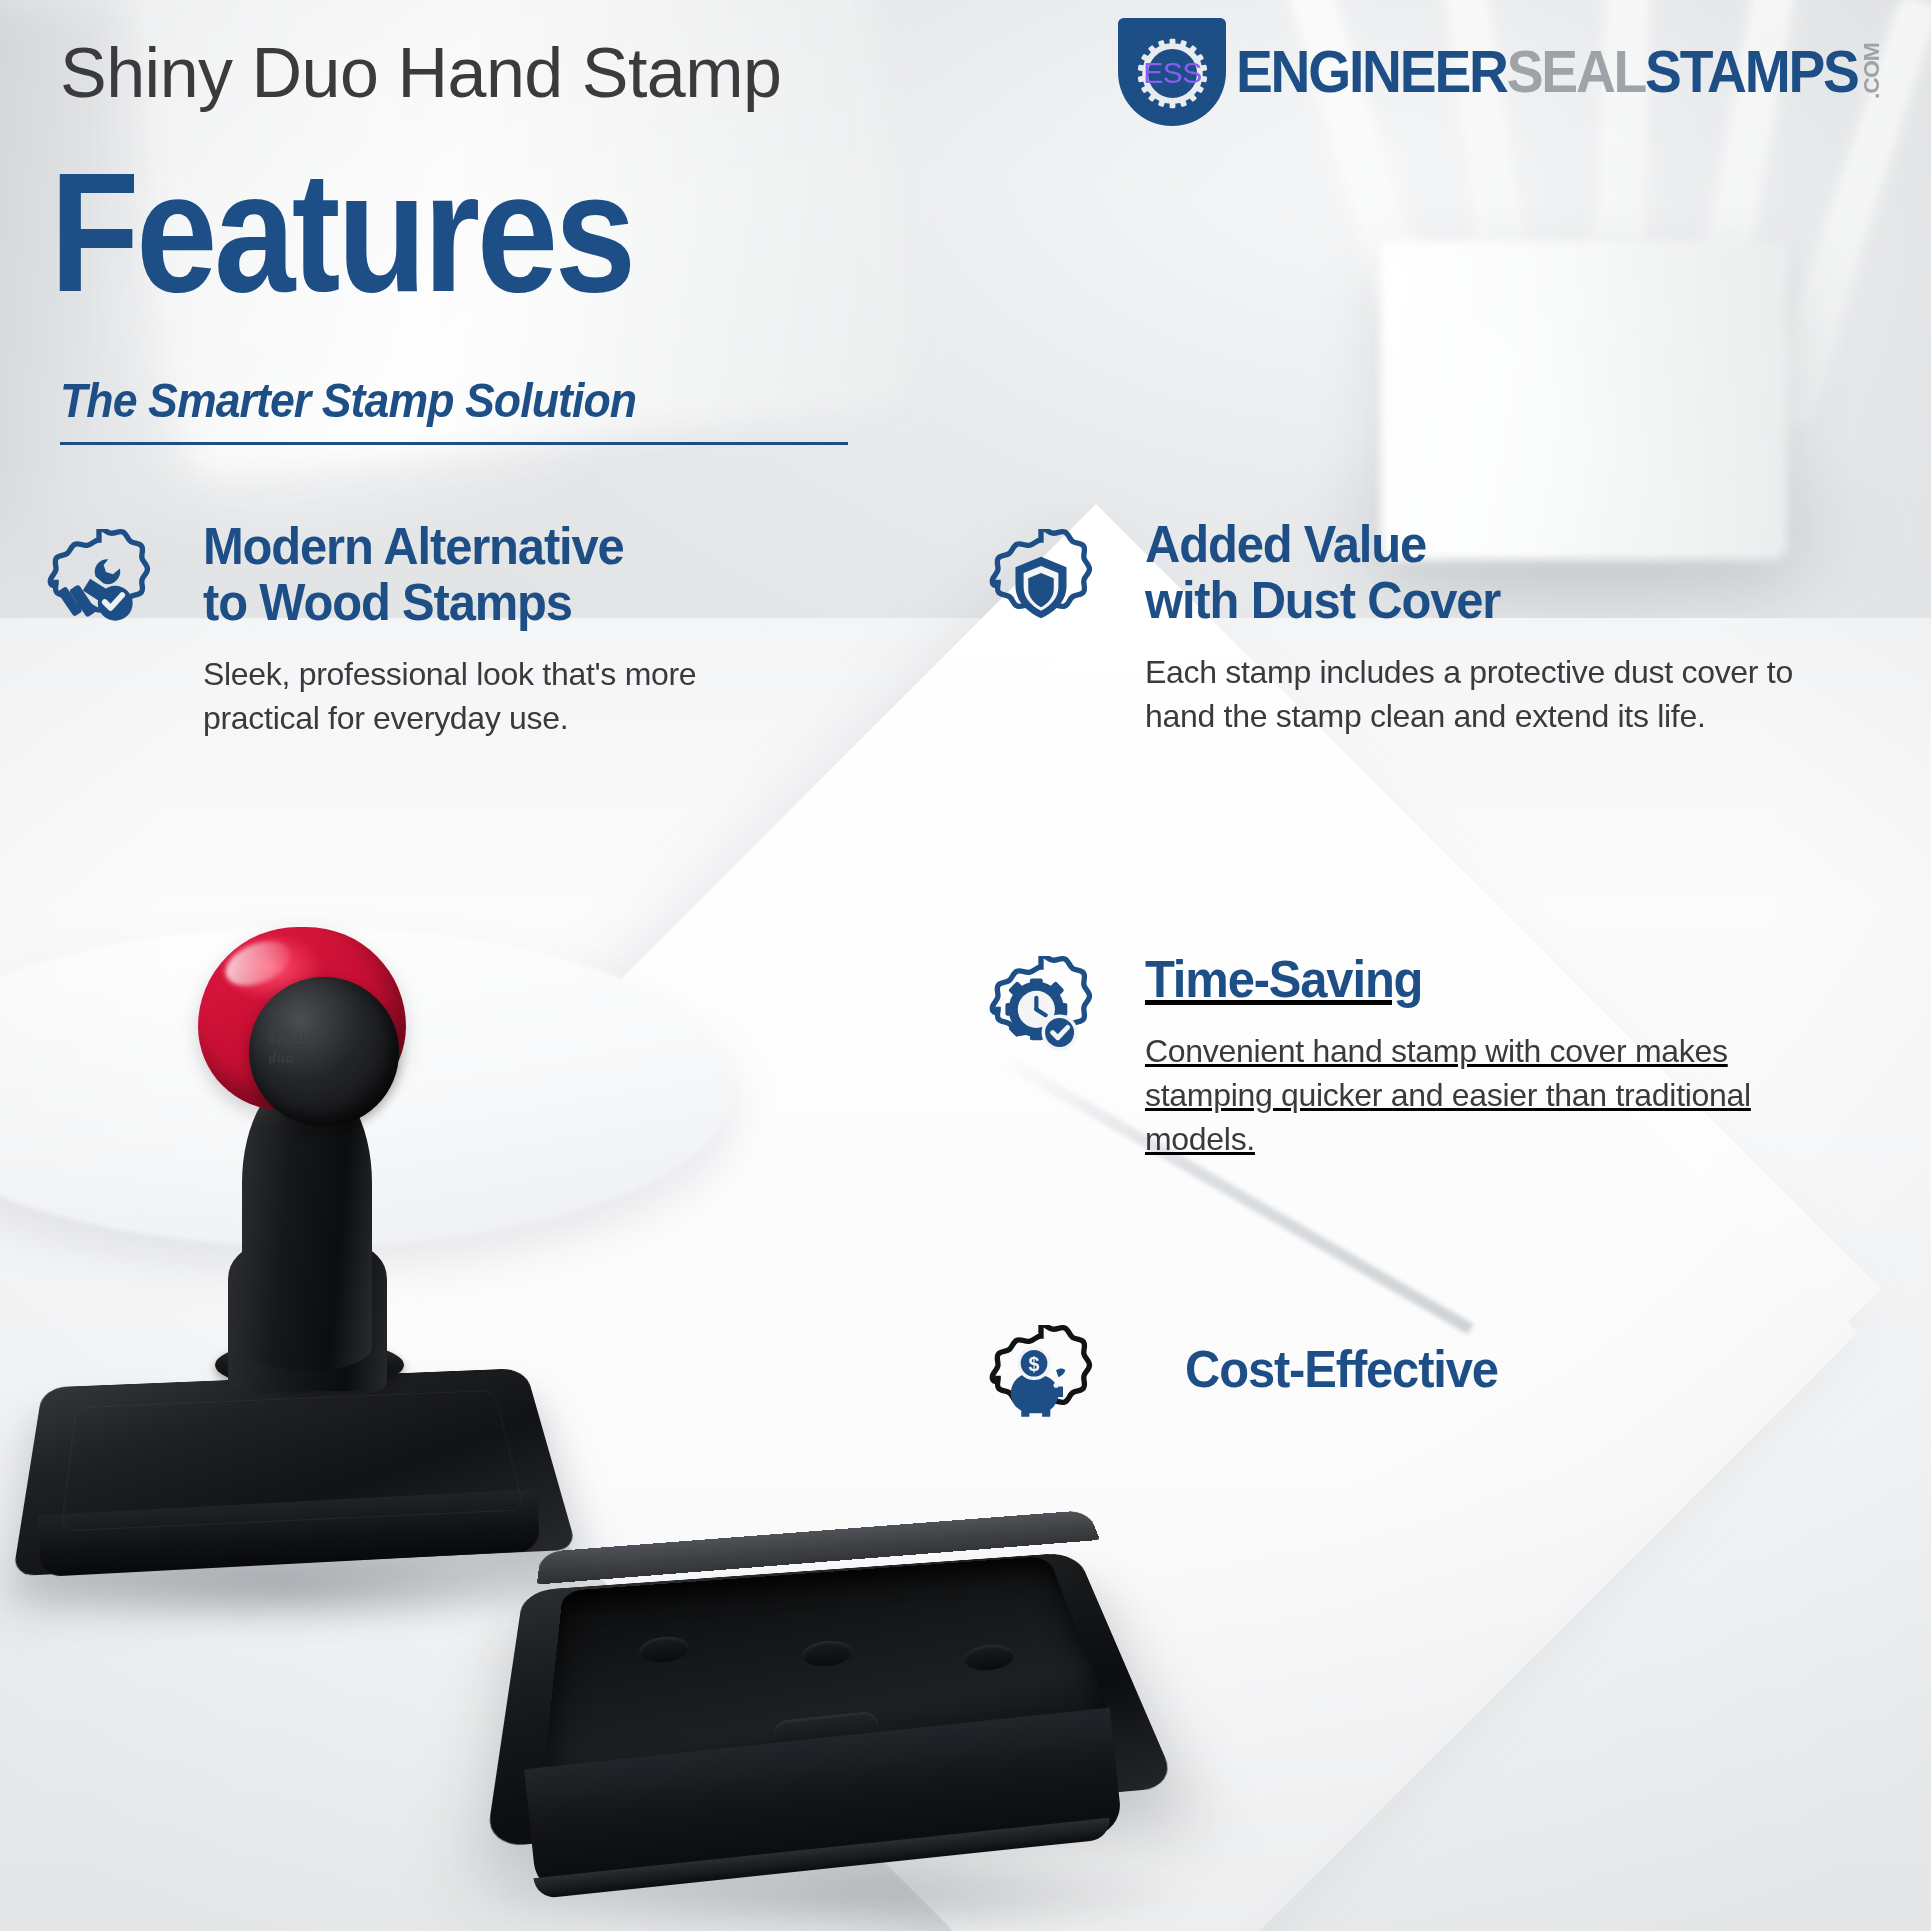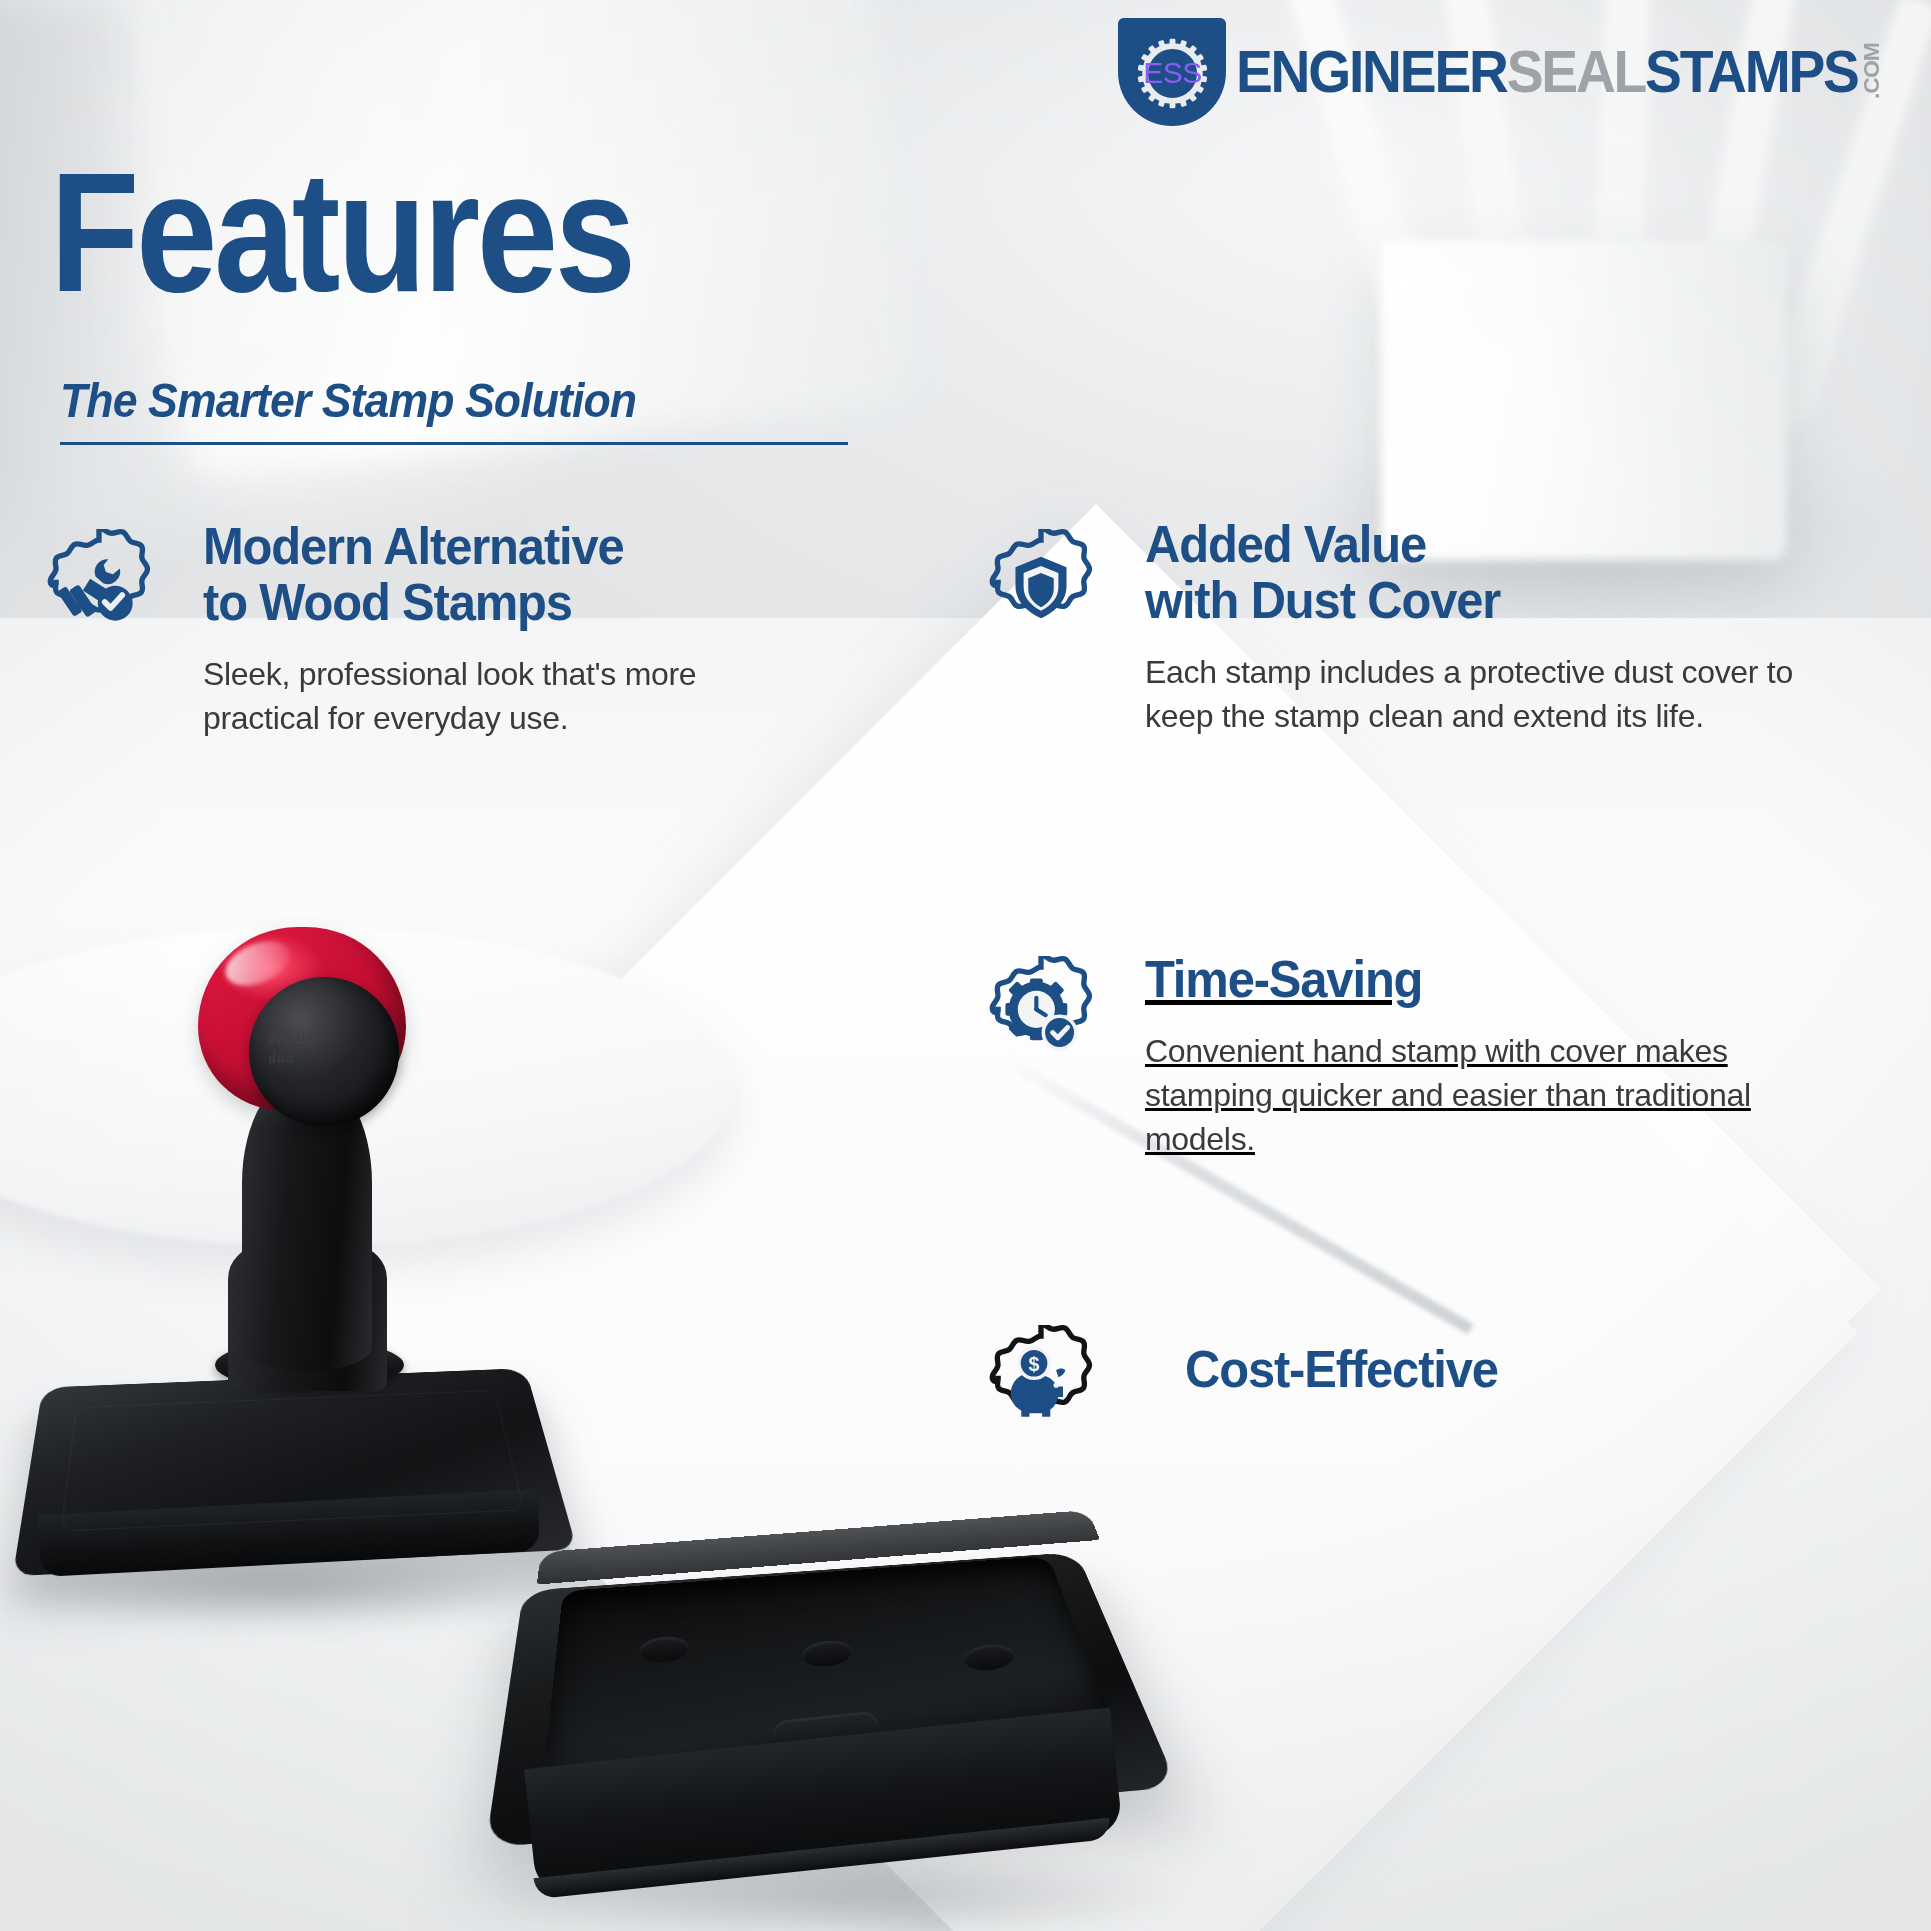--- a/index.html
+++ b/index.html
@@ -321,20 +321,21 @@
     <div class="cv-cavity"></div>
     <div class="cv-lip"></div>
     <div class="cv-dot" style="left:156px;top:189px;"></div>
     <div class="cv-dot" style="left:319px;top:193px;"></div>
     <div class="cv-dot" style="left:481px;top:197px;"></div>
     <div class="cv-emboss"></div>
     <div class="cv-front"></div>
     <div class="cv-foot"></div>
   </div>
 
+  <div class="hdr-title">Shiny Duo Hand Stamp</div>
 
   <div class="logo">
     <div class="logo-badge">
       <div class="logo-shadow"></div>
       <div class="logo-shield"></div>
       <svg class="logo-gear" viewBox="0 0 100 100">
         <g fill="none" stroke="#e9ecef" stroke-width="7">
           <circle cx="50" cy="50" r="33"></circle>
         </g>
         <g fill="#e9ecef">
@@ -403,21 +404,21 @@
       <path d="M50 4 c4 0 6 4 10 4.6 c4 .6 7-2.4 10.5-1 c3.5 1.4 3.7 5.8 6.7 8 c3 2.2 7.2 1 9.4 4 c2.2 3-.3 6.6 .4 10.3 c.7 3.7 4.8 5.6 4.8 9.6 c0 4-4.1 5.9-4.8 9.6 c-.7 3.7 1.8 7.3-.4 10.3 c-2.2 3-6.4 1.8-9.4 4 c-3 2.2-3.2 6.6-6.7 8 c-3.5 1.4-6.5-1.6-10.5-1 c-4 .6-6 4.6-10 4.6 s-6-4-10-4.6 c-4-.6-7 2.4-10.5 1 c-3.5-1.4-3.7-5.8-6.7-8 c-3-2.2-7.2-1-9.4-4 c-2.2-3 .3-6.6-.4-10.3 C12.1 55.9 8 54 8 50 c0-4 4.1-5.9 4.8-9.6 c.7-3.7-1.8-7.3 .4-10.3 c2.2-3 6.4-1.8 9.4-4 c3-2.2 3.2-6.6 6.7-8 c3.5-1.4 6.5 1.6 10.5 1 C44 18.5 46 14.5 50 14.5 z" fill="none" stroke="#1d4f86" stroke-width="4.6" transform="translate(0,-5)"></path>
       <path d="M50 24 L72 33 v16 c0 13-9 22-22 28 c-13-6-22-15-22-28 V33 z" fill="#1d4f86"></path>
       <path d="M50 32 L65 38 v12 c0 9.5-6.5 16-15 20.5 c-8.5-4.5-15-11-15-20.5 V38 z" fill="#f2f4f5"></path>
       <path d="M50 38 L61 42.5 v9 c0 7.5-5 12.5-11 16 c-6-3.5-11-8.5-11-16 v-9 z" fill="#1d4f86"></path>
     </svg>
     <div class="feat-txt">
       <div class="feat-h">
         <div>Added Value</div>
         <div>with Dust Cover</div>
       </div>
-      <div class="feat-p">Each stamp includes a protective dust cover to keep the stamp clean and extend its life.</div>
+      <div class="feat-p">Each stamp includes a protective dust cover to hand the stamp clean and extend its life.</div>
     </div>
   </div>
 
   <div class="feat" id="f3">
     <svg class="feat-badge" viewBox="0 0 100 100">
       <path d="M50 4 c4 0 6 4 10 4.6 c4 .6 7-2.4 10.5-1 c3.5 1.4 3.7 5.8 6.7 8 c3 2.2 7.2 1 9.4 4 c2.2 3-.3 6.6 .4 10.3 c.7 3.7 4.8 5.6 4.8 9.6 c0 4-4.1 5.9-4.8 9.6 c-.7 3.7 1.8 7.3-.4 10.3 c-2.2 3-6.4 1.8-9.4 4 c-3 2.2-3.2 6.6-6.7 8 c-3.5 1.4-6.5-1.6-10.5-1 c-4 .6-6 4.6-10 4.6 s-6-4-10-4.6 c-4-.6-7 2.4-10.5 1 c-3.5-1.4-3.7-5.8-6.7-8 c-3-2.2-7.2-1-9.4-4 c-2.2-3 .3-6.6-.4-10.3 C12.1 55.9 8 54 8 50 c0-4 4.1-5.9 4.8-9.6 c.7-3.7-1.8-7.3 .4-10.3 c2.2-3 6.4-1.8 9.4-4 c3-2.2 3.2-6.6 6.7-8 c3.5-1.4 6.5 1.6 10.5 1 C44 18.5 46 14.5 50 14.5 z" fill="none" stroke="#1d4f86" stroke-width="4.6" transform="translate(0,-5)"></path>
       <g fill="#1d4f86" transform="translate(46,46) scale(.92) translate(-50,-50)">
         <rect x="44" y="21" width="12" height="12" rx="2"></rect>
         <rect x="44" y="67" width="12" height="12" rx="2"></rect>
         <rect x="21" y="44" width="12" height="12" rx="2"></rect>

